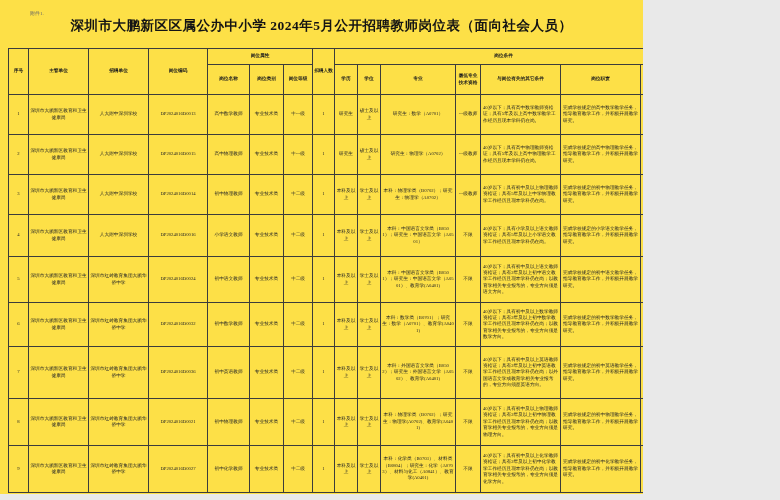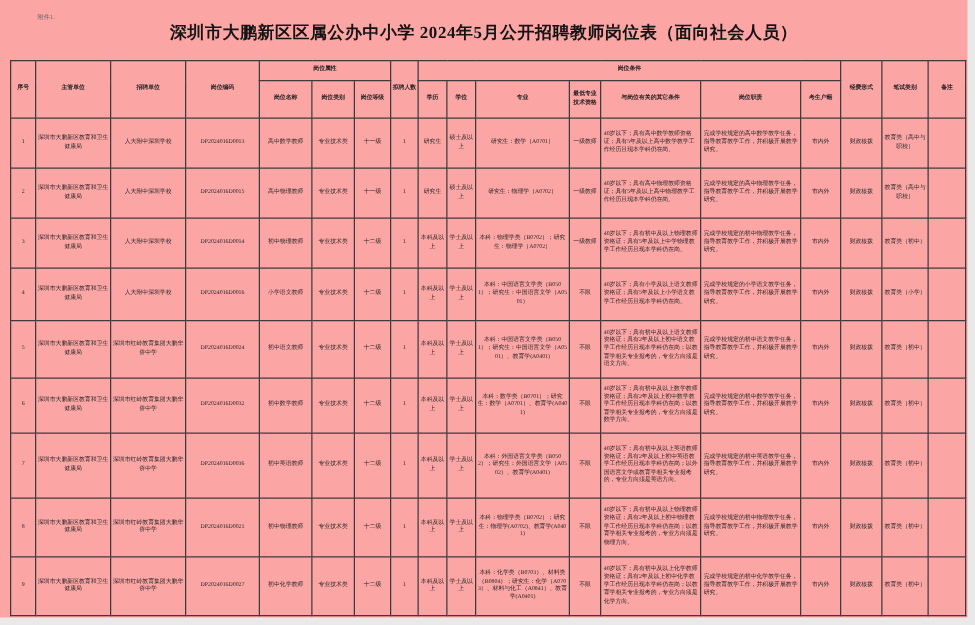--- a/index.html
+++ b/index.html
@@ -1,17 +1,17 @@
 <!DOCTYPE html>
 <html><head>
 <meta charset="utf-8">
 <style>
   html,body{margin:0;padding:0;}
   body{width:780px;height:500px;background:#e9e9e9;font-family:"Liberation Serif","DejaVu Serif",serif;}
-  .page{position:absolute;left:0;top:0;width:774px;height:494px;background:#fca5a5;overflow:hidden;}
+  .page{position:absolute;left:0;top:0;width:643px;height:494px;background:#fde047;overflow:hidden;}
   .attachment{position:absolute;left:30px;top:10px;font-size:5px;color:#666;}
   .title{position:absolute;left:0;top:17px;width:100%;text-align:center;font-size:13.5px;font-weight:bold;color:#141414;letter-spacing:0.5px;white-space:nowrap;}
   table.jobs{position:absolute;left:8px;top:48px;width:764px;border-collapse:collapse;table-layout:fixed;}
   .jobs th,.jobs td{
     border:0.6px solid #3c3c3c;
     font-size:4.7px;line-height:1.35;color:#262626;
     text-align:center;vertical-align:middle;
     padding:0.5px 1px;overflow:hidden;word-break:break-all;
   }
   .jobs th{font-weight:bold;color:#1d1d1d;}

